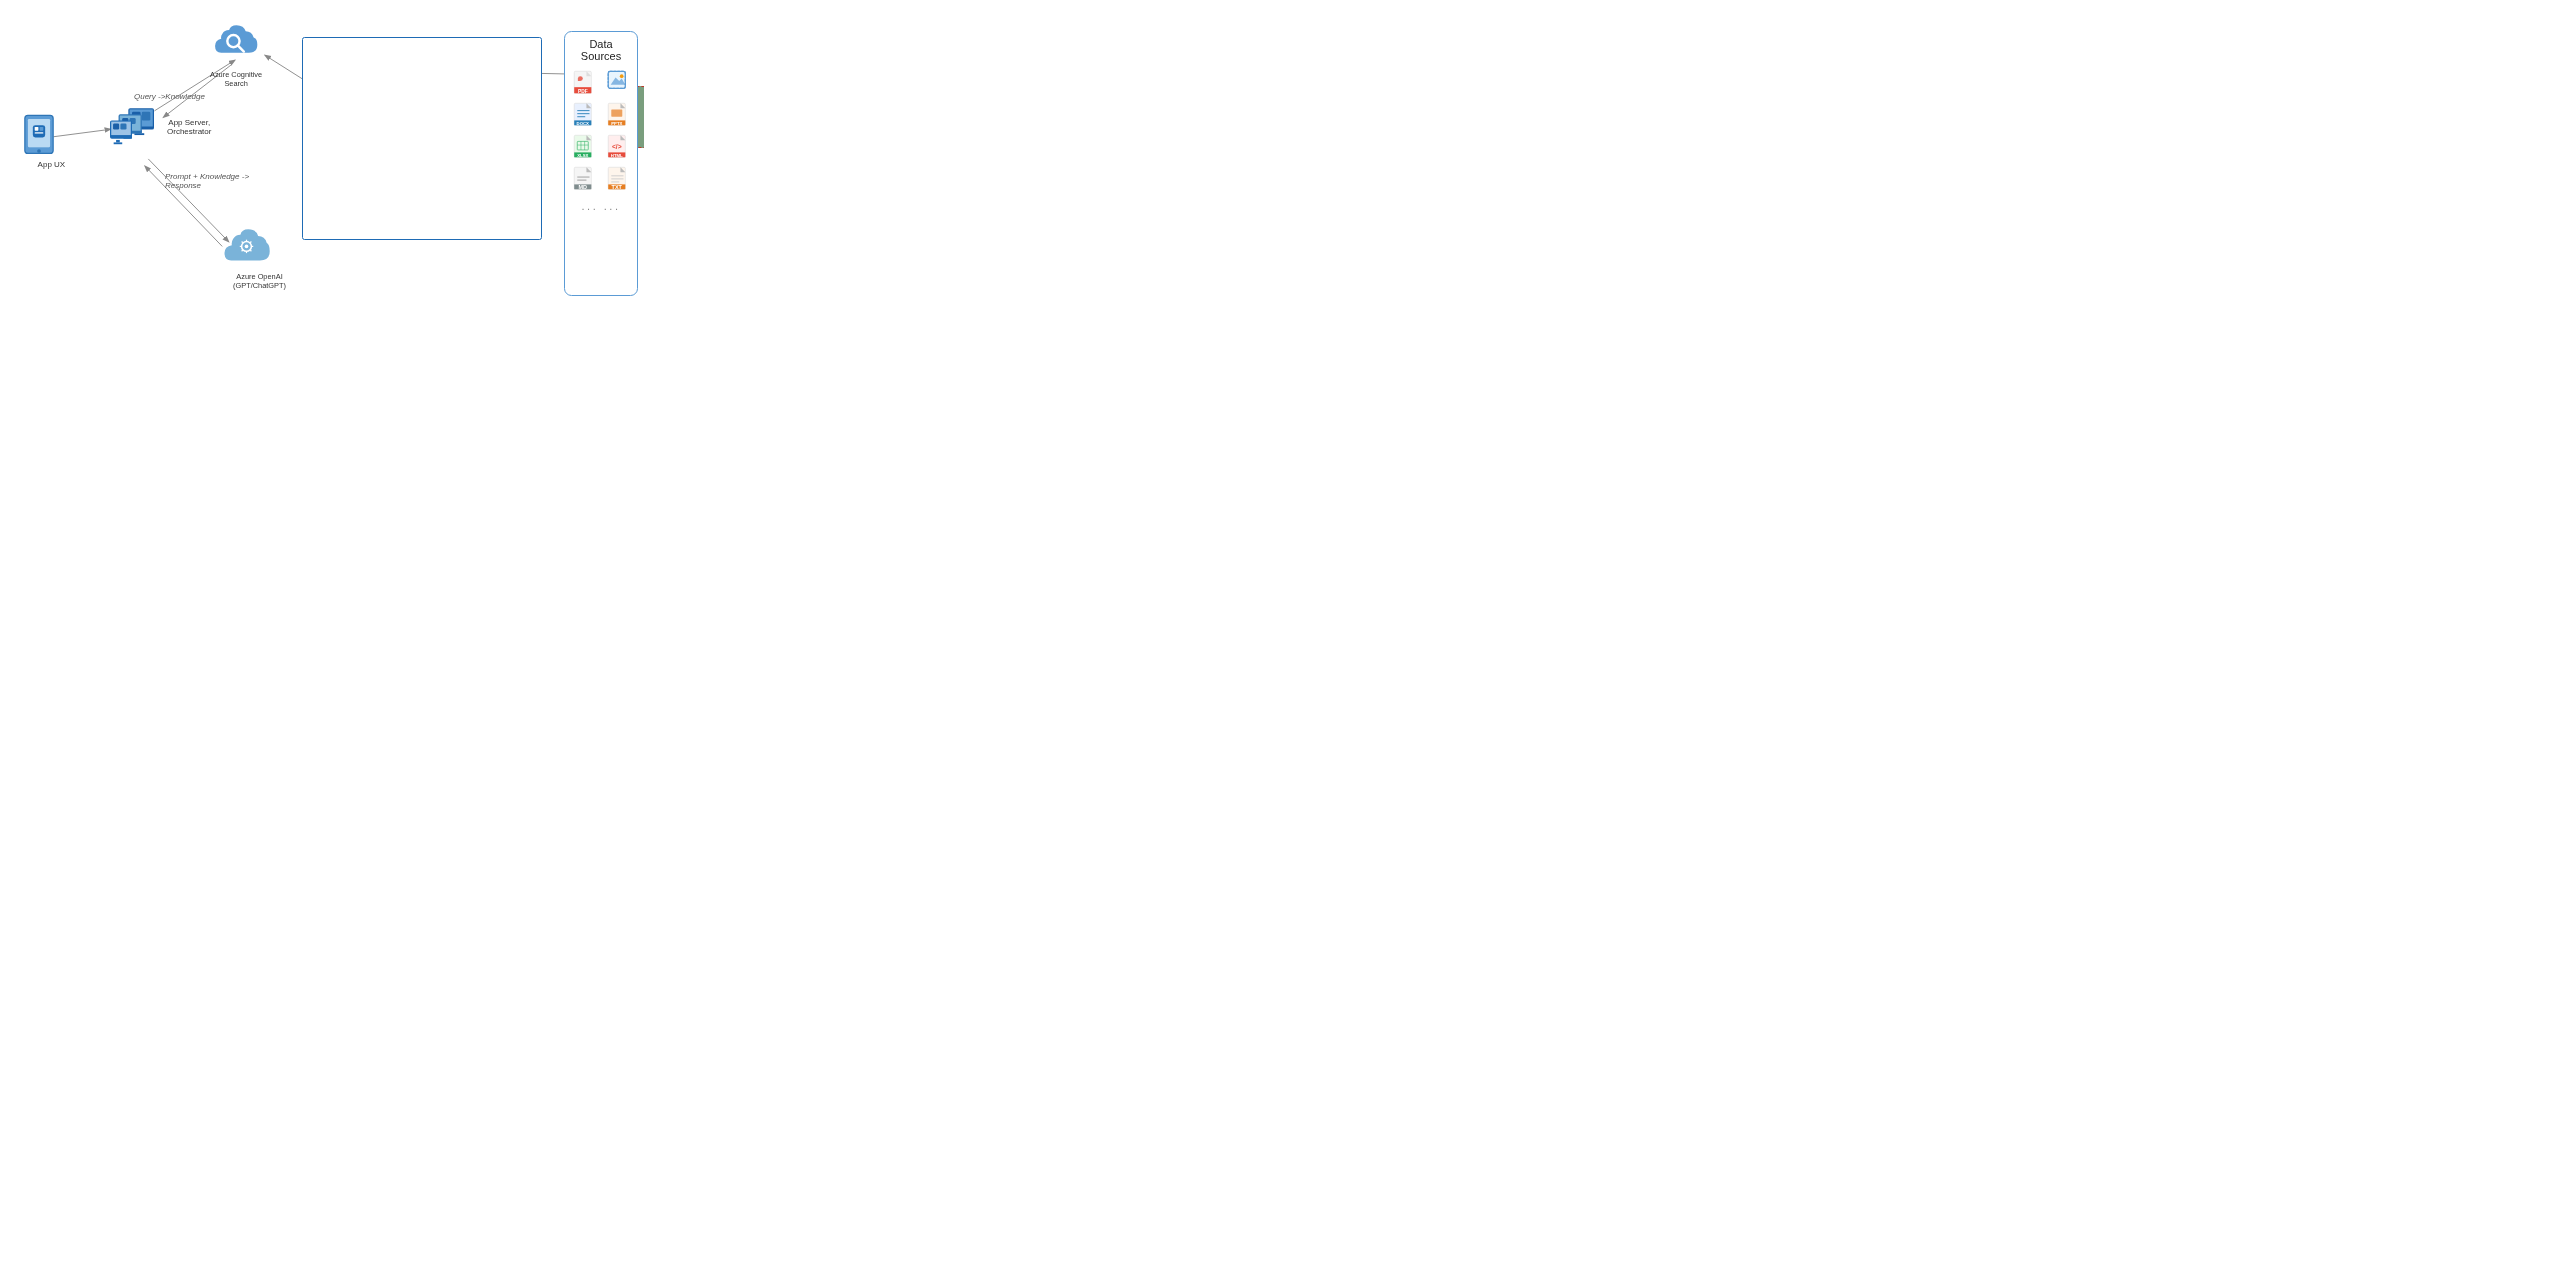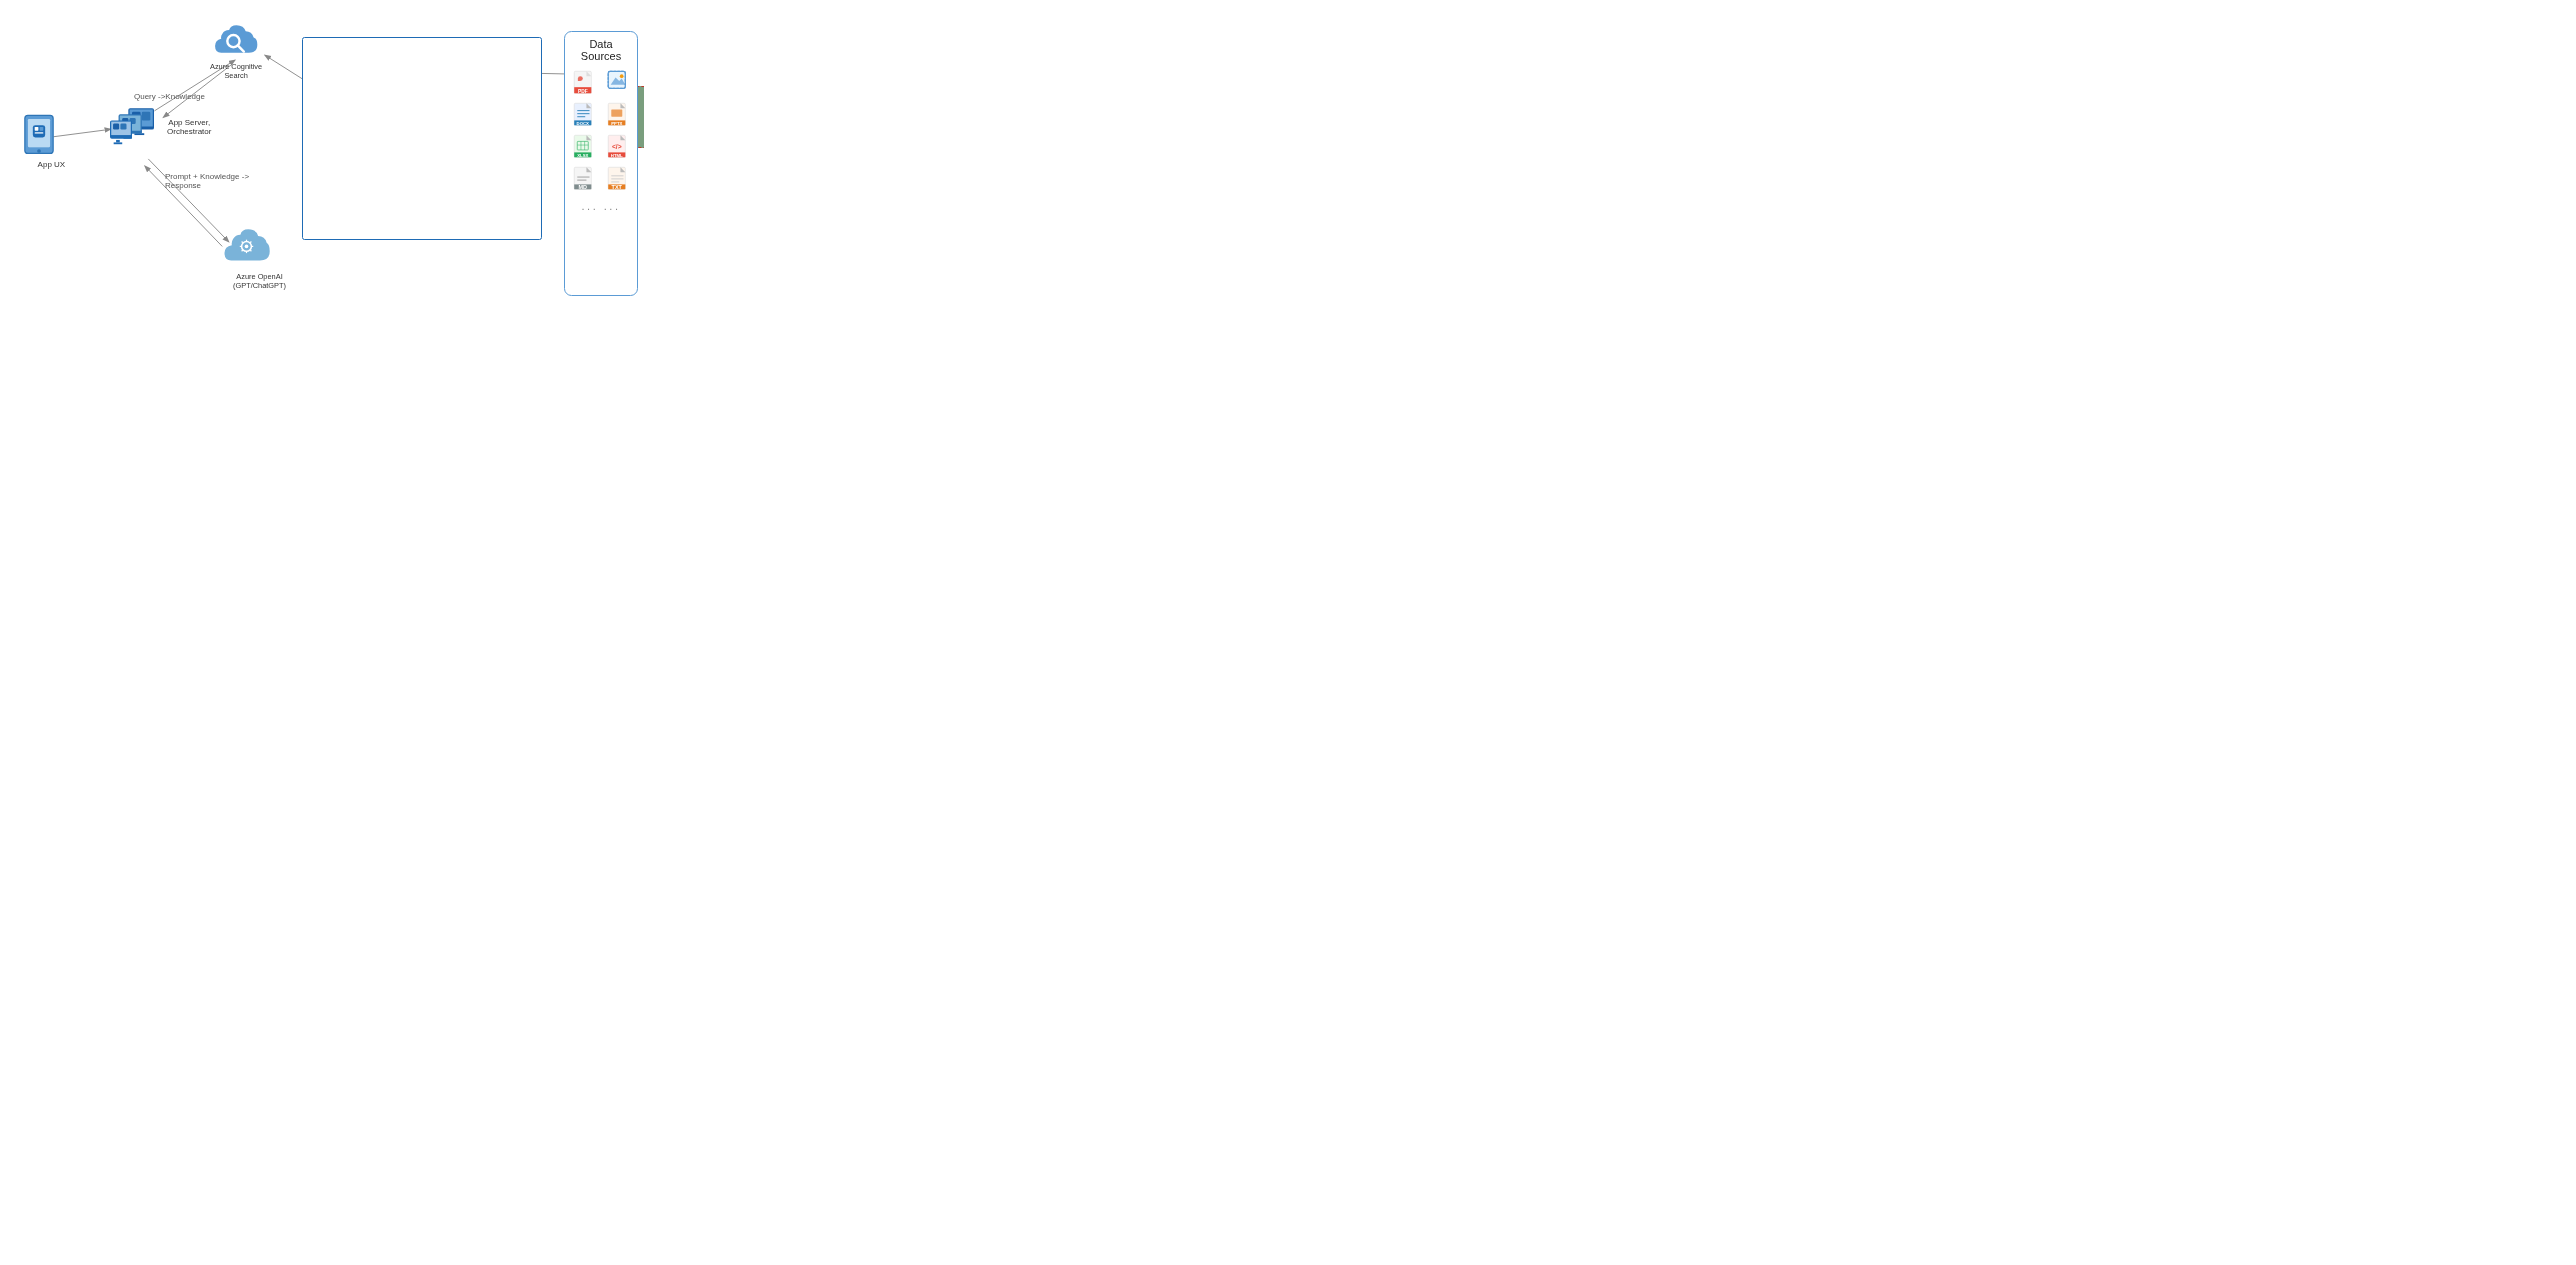--- a/index.html
+++ b/index.html
@@ -60,21 +60,21 @@
     }
 
     
     .cog-search {
       position: absolute;
       left: 210px;
       top: 18.5px;
       display: flex;
       flex-direction: column;
       align-items: center;
-      gap: 0;
+      gap: 8px;
     }
     .cloud-search-icon {
       width: 49px;
       height: 43px;
     }
     .cog-search-label {
       font-size: 8px;
       color: #333;
       text-align: center;
     }
@@ -224,20 +224,21 @@
       width: 100%;
       height: 100%;
       pointer-events: none;
     }
 
     
     .arrow-label {
       position: absolute;
       font-size: 8px;
       color: #555;
+      font-style: italic;
     }
   </style>
 </head>
 <body>
 
 <div class="diagram-container">
 
   <svg class="arrows-svg" viewBox="0 0 1044 513" width="644" height="316">
 
     <defs>

